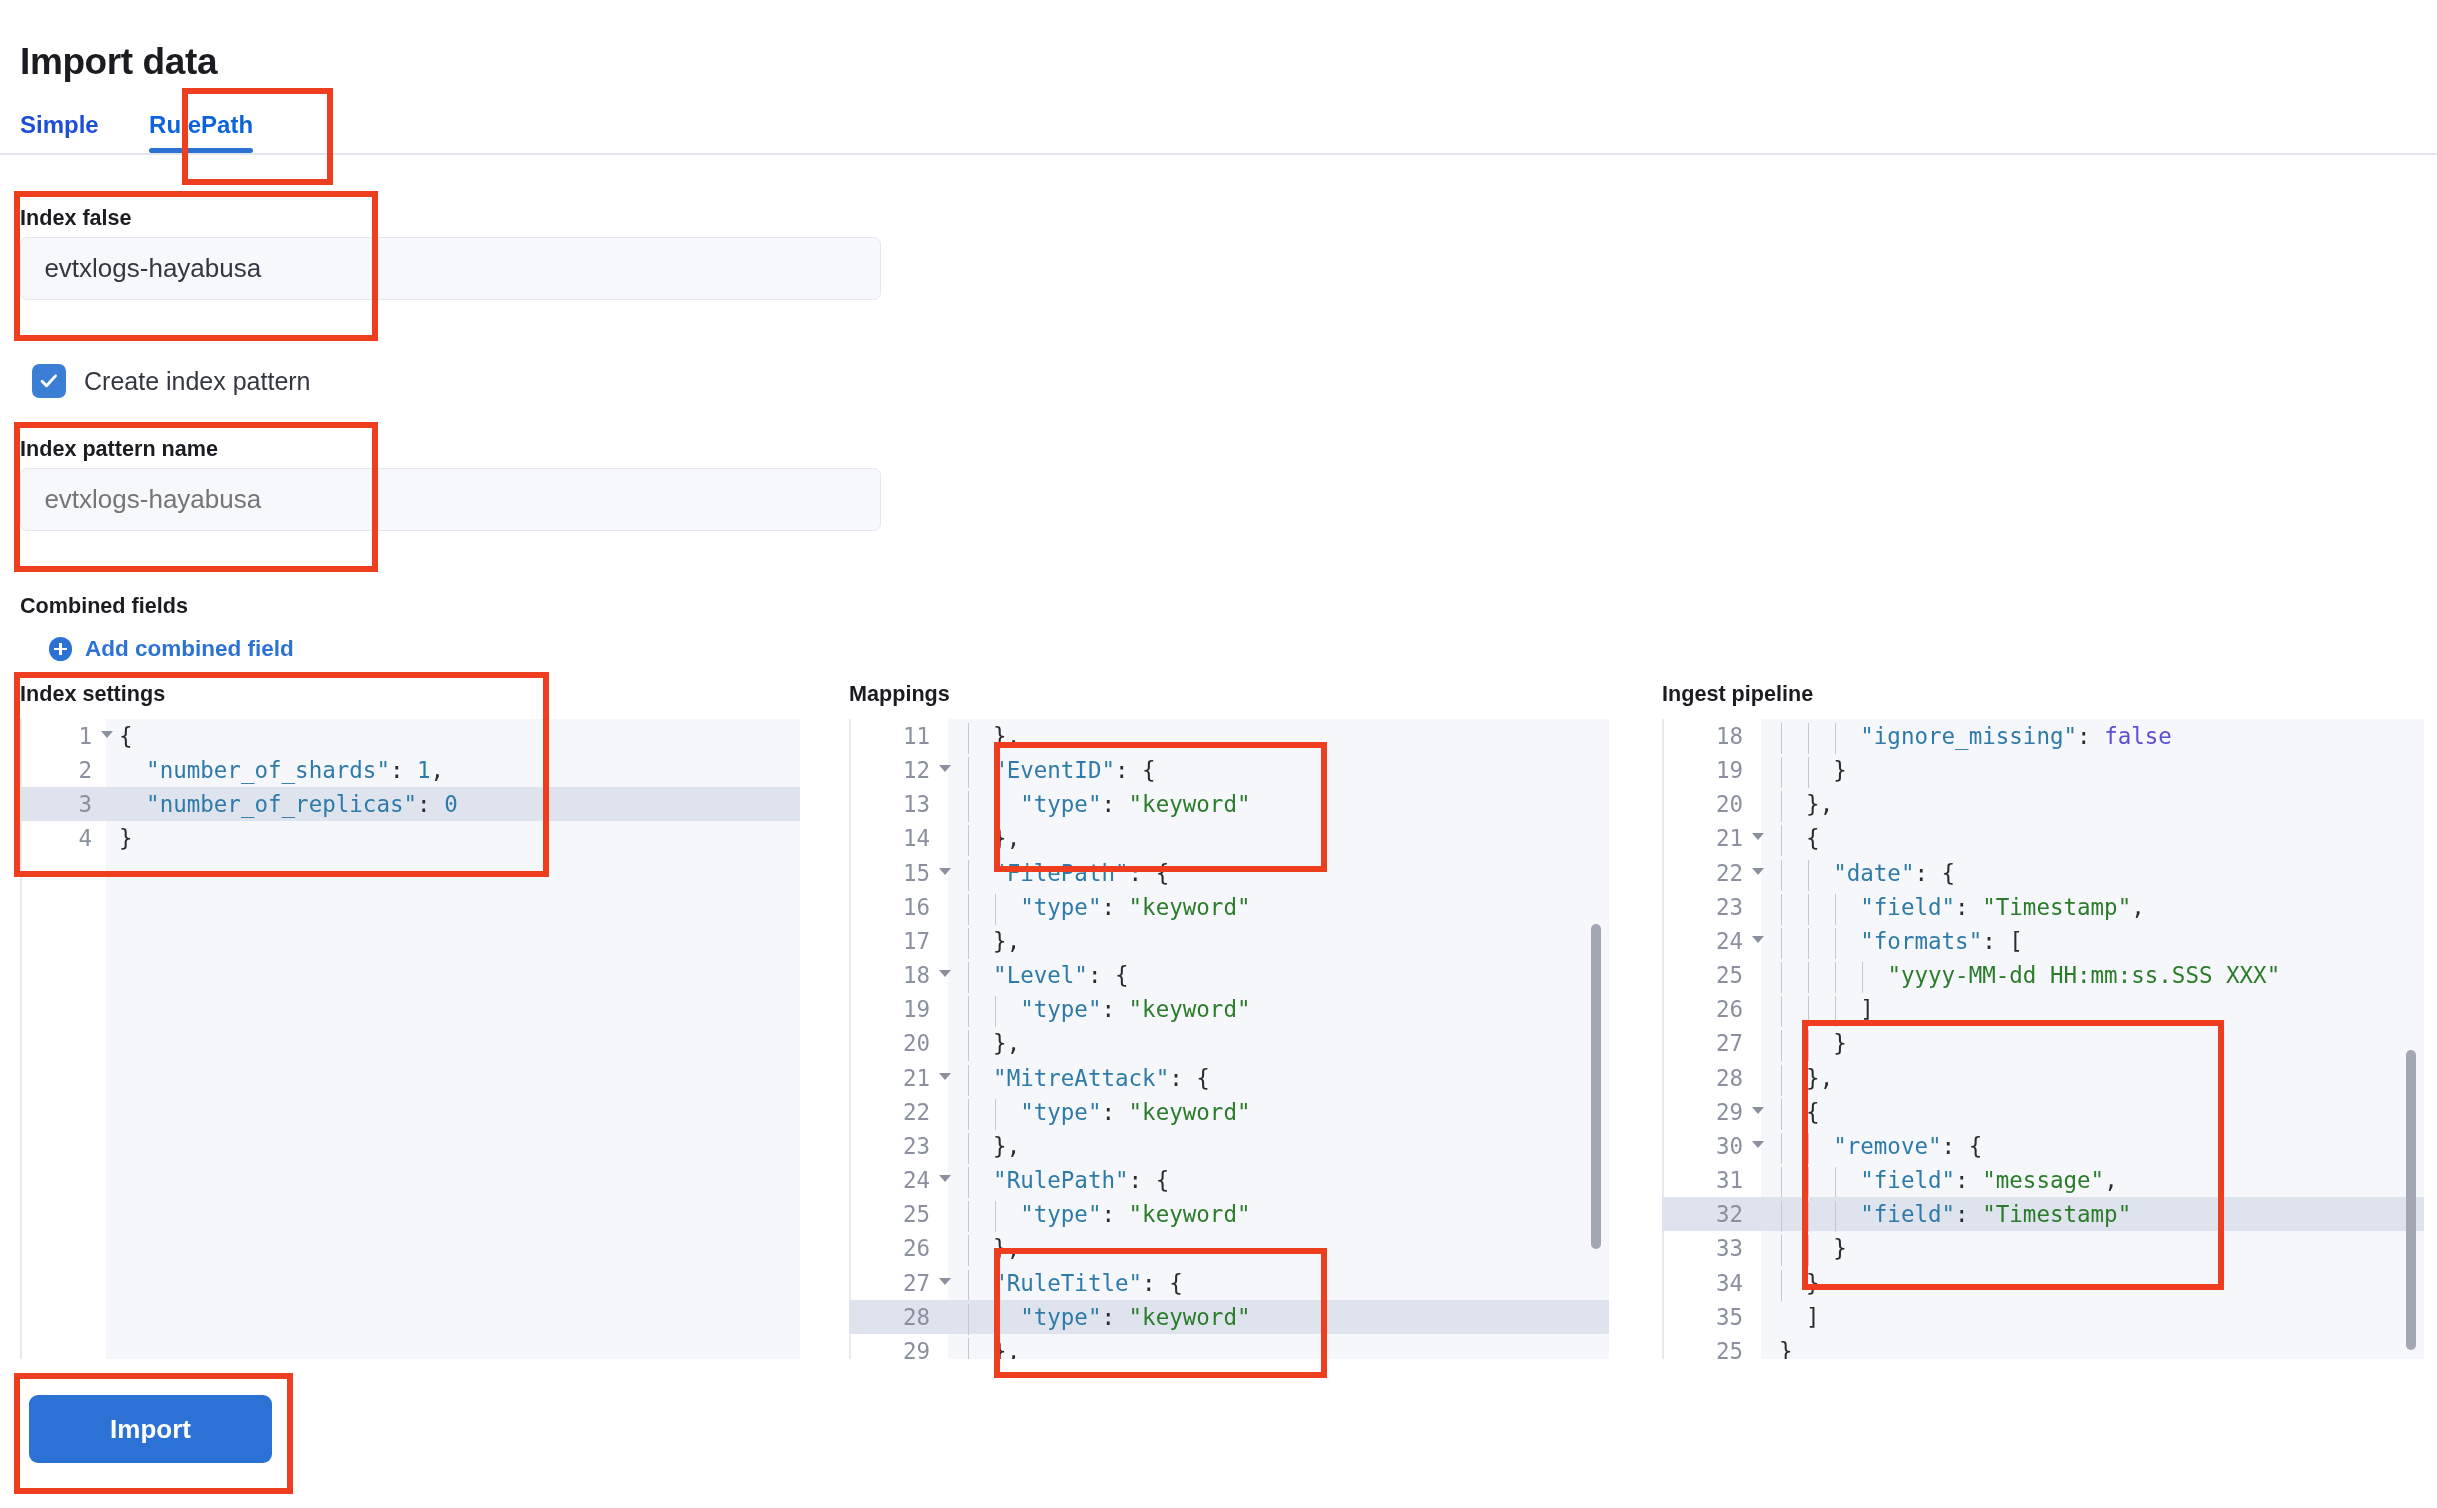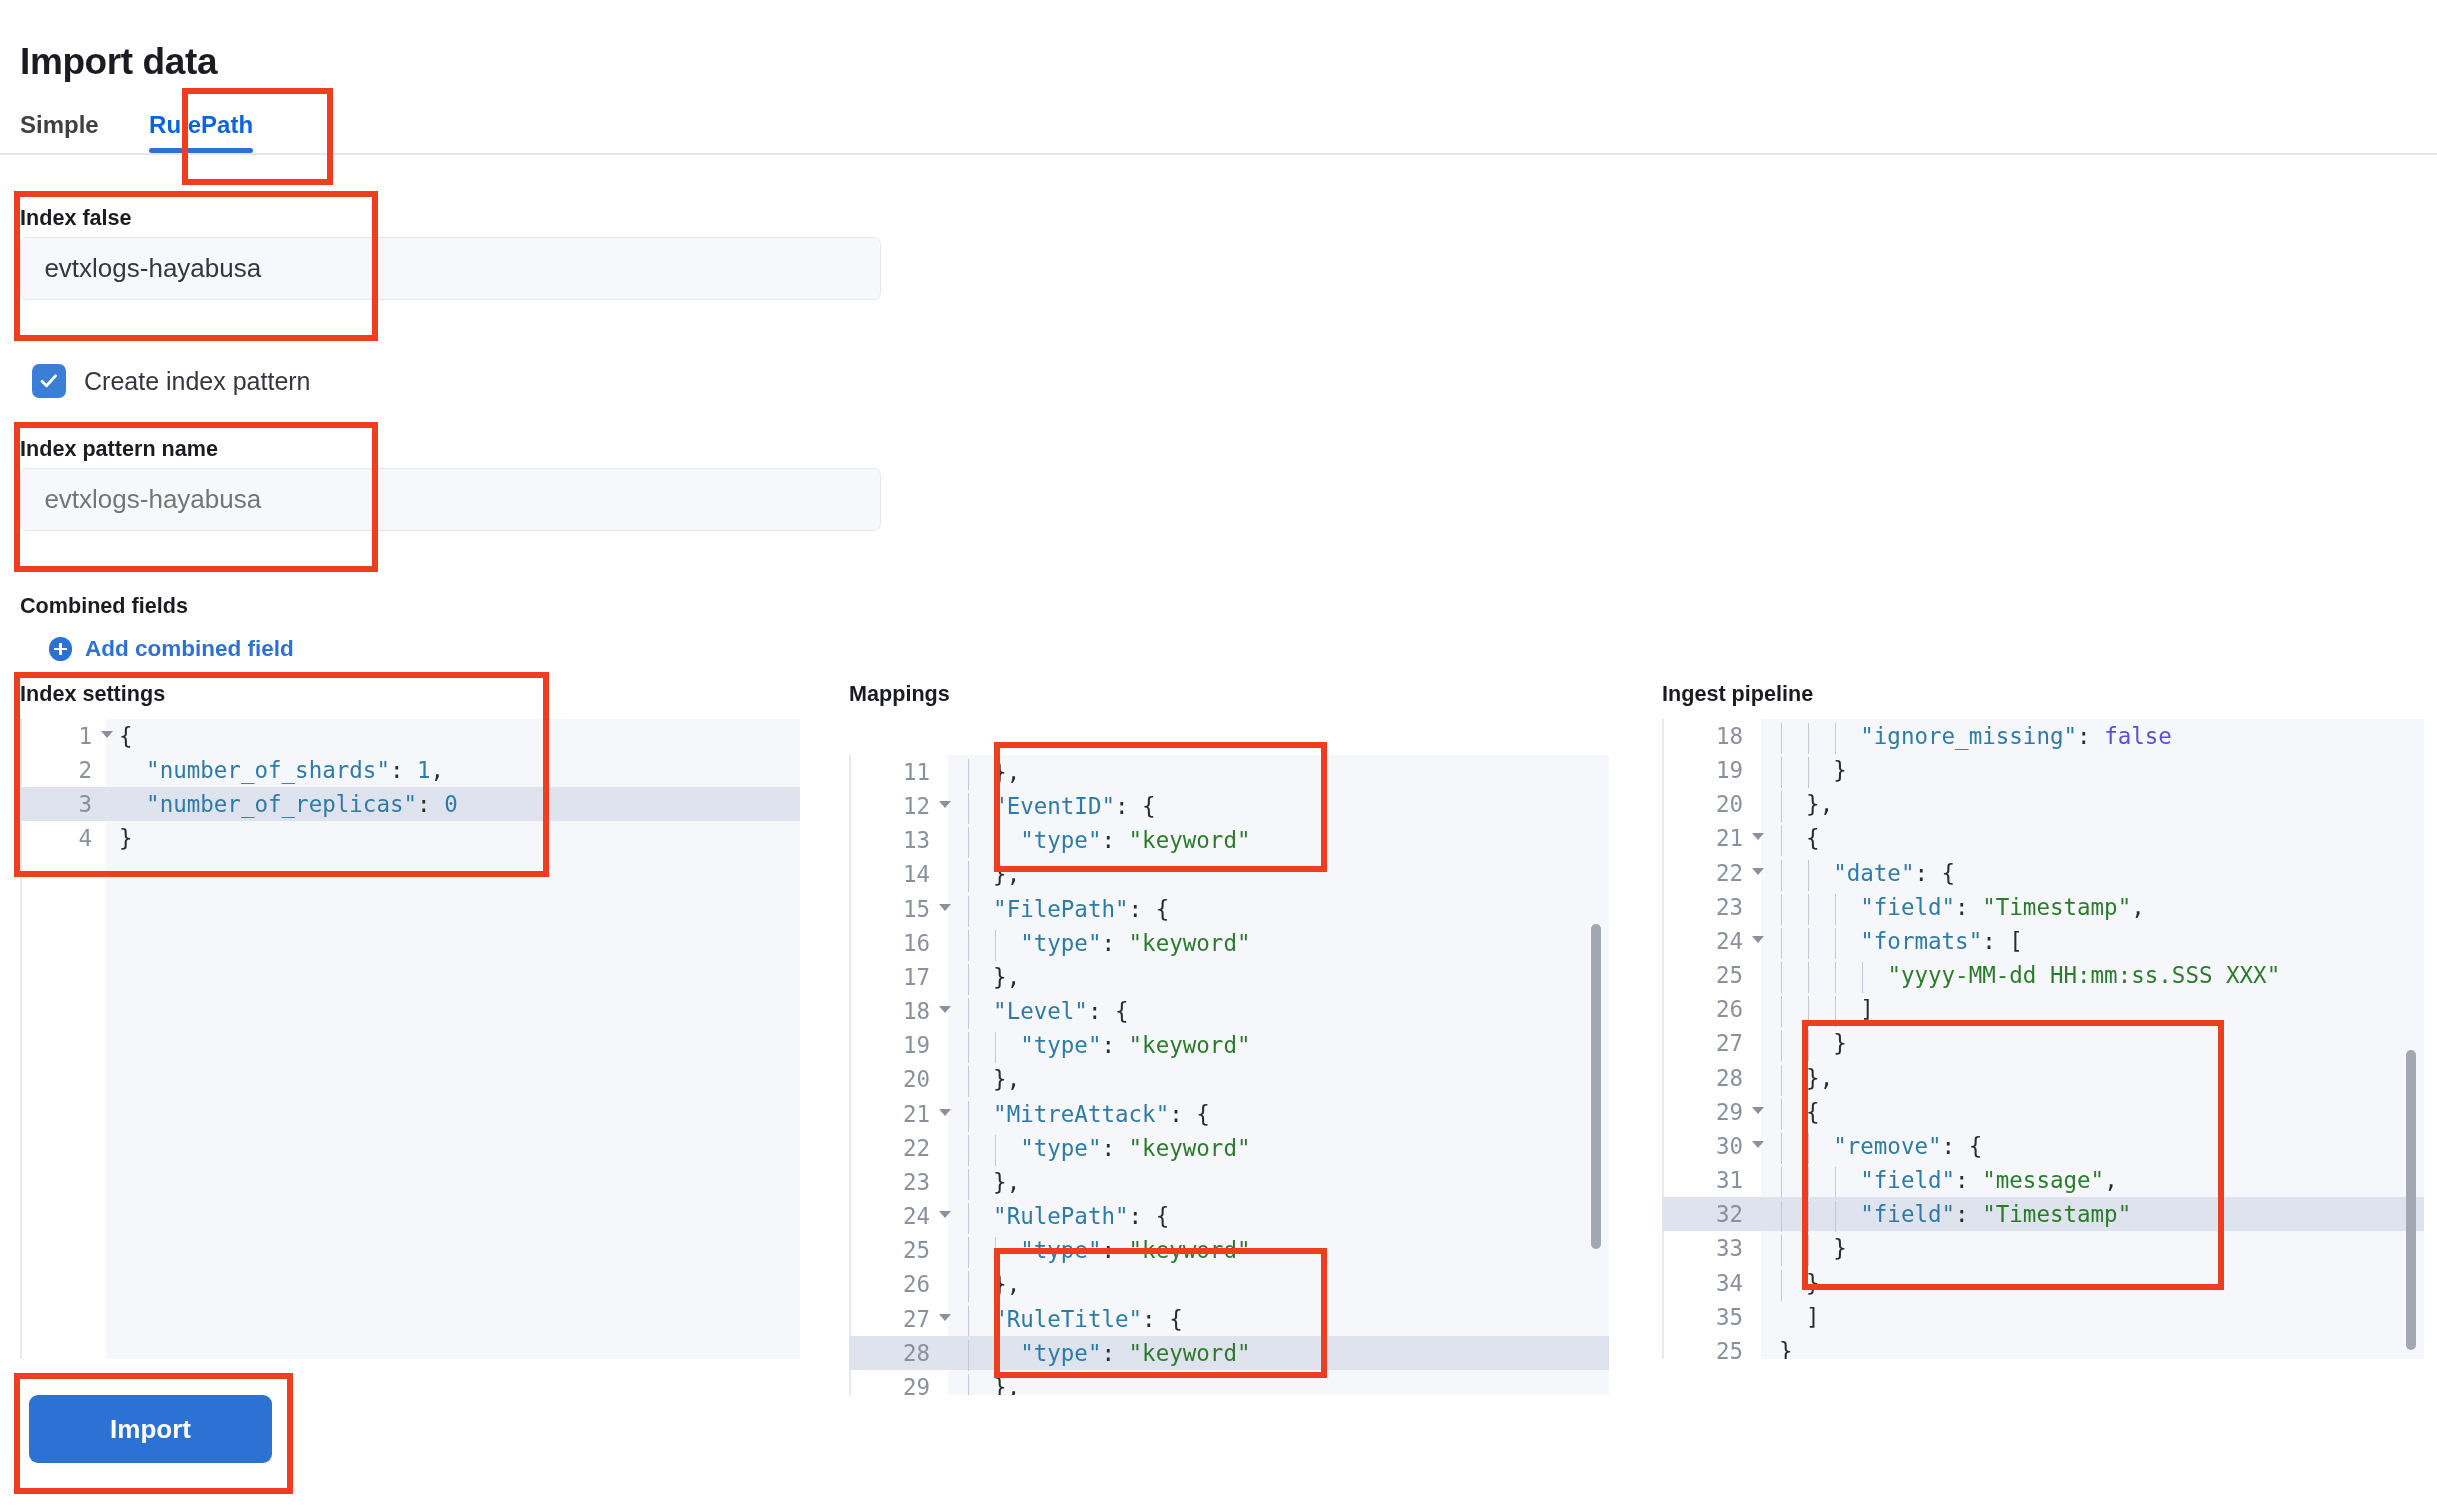--- a/index.html
+++ b/index.html
@@ -17,21 +17,21 @@
   #page-title {
     position:absolute; left:20px; top:16px;
     font-size: 37px; font-weight: 700; color:#1a1c21;
     letter-spacing:-0.4px;
   }
 
   
   #tabs { position:absolute; left:20px; top:97px; display:flex; align-items:flex-end; height:56px; }
   .tab {
     font-size:24px; font-weight:700; padding:0 23.4px 16px 0;
-    color:#404040; cursor:pointer; position:relative; line-height:1;
+    color:#1d4ed8; cursor:pointer; position:relative; line-height:1;
   }
   .tab.first { padding-left:0; }
   .tab.active { color:#0b64dd; padding-left:27px; padding-right:27px; }
   .tab.active:after {
     content:""; position:absolute; left:27px; right:27px; bottom:0;
     height:5.4px; background:#2b72d4; border-radius:2.7px;
   }
   #tab-rule { position:absolute; left:0; right:0; top:153px; height:1.8px; background:#e3e6ef; }
 
   
@@ -164,21 +164,21 @@
 
 <div class="editor" id="editor-index-settings" style="left:20px; top:719px; width:780px; height:640px;">
     <div class="bg-white-gutter" style="width:86px"></div>
     <div class="gutter-rail"></div>
     <div class="code-row" style="position:absolute;left:0;right:0;top:0px;"><span class="ln" style="left:9px">1</span><span class="fold" style="left:81px"></span><span class="code-text" style="left:99px"><span class="tk-pun">{</span></span></div>
     <div class="code-row" style="position:absolute;left:0;right:0;top:34px;"><span class="ln" style="left:9px">2</span><span class="code-text" style="left:99px"><span class="tk-pun"> </span><span class="tk-pun"> </span><span class="tk-key">"number_of_shards"</span><span class="tk-pun">:</span><span class="tk-pun"> </span><span class="tk-num">1</span><span class="tk-pun">,</span></span></div>
     <div class="code-row hl" style="position:absolute;left:0;right:0;top:68px;"><span class="ln" style="left:9px">3</span><span class="code-text" style="left:99px"><span class="tk-pun"> </span><span class="tk-pun"> </span><span class="tk-key">"number_of_replicas"</span><span class="tk-pun">:</span><span class="tk-pun"> </span><span class="tk-num">0</span></span></div>
     <div class="code-row" style="position:absolute;left:0;right:0;top:102px;"><span class="ln" style="left:9px">4</span><span class="code-text" style="left:99px"><span class="tk-pun">}</span></span></div>
   </div>
 
-<div class="editor" id="editor-mappings" style="left:849px; top:719px; width:760px; height:640px;margin-top:36px;">
+<div class="editor" id="editor-mappings" style="left:849px; top:719px; width:760px; height:640px;">
     <div class="bg-white-gutter" style="width:99px"></div>
     <div class="gutter-rail"></div>
     <div class="code-row" style="position:absolute;left:0;right:0;top:0px;"><span class="ln" style="left:18px">11</span><span class="guide" style="position:absolute;top:3.6px;height:31px;width:0.9px;background:#c3c8d4;left:119px"></span><span class="code-text" style="left:117px"><span class="tk-pun"> </span><span class="tk-pun"> </span><span class="tk-pun">}</span><span class="tk-pun">,</span></span></div>
     <div class="code-row" style="position:absolute;left:0;right:0;top:34px;"><span class="ln" style="left:18px">12</span><span class="fold" style="left:90px"></span><span class="guide" style="position:absolute;top:3.6px;height:31px;width:0.9px;background:#c3c8d4;left:119px"></span><span class="code-text" style="left:117px"><span class="tk-pun"> </span><span class="tk-pun"> </span><span class="tk-key">"EventID"</span><span class="tk-pun">:</span><span class="tk-pun"> </span><span class="tk-pun">{</span></span></div>
     <div class="code-row" style="position:absolute;left:0;right:0;top:68px;"><span class="ln" style="left:18px">13</span><span class="guide" style="position:absolute;top:3.6px;height:31px;width:0.9px;background:#c3c8d4;left:119px"></span><span class="guide" style="position:absolute;top:3.6px;height:31px;width:0.9px;background:#c3c8d4;left:146px"></span><span class="code-text" style="left:117px"><span class="tk-pun"> </span><span class="tk-pun"> </span><span class="tk-pun"> </span><span class="tk-pun"> </span><span class="tk-key">"type"</span><span class="tk-pun">:</span><span class="tk-pun"> </span><span class="tk-str">"keyword"</span></span></div>
     <div class="code-row" style="position:absolute;left:0;right:0;top:102px;"><span class="ln" style="left:18px">14</span><span class="guide" style="position:absolute;top:3.6px;height:31px;width:0.9px;background:#c3c8d4;left:119px"></span><span class="code-text" style="left:117px"><span class="tk-pun"> </span><span class="tk-pun"> </span><span class="tk-pun">}</span><span class="tk-pun">,</span></span></div>
     <div class="code-row" style="position:absolute;left:0;right:0;top:137px;"><span class="ln" style="left:18px">15</span><span class="fold" style="left:90px"></span><span class="guide" style="position:absolute;top:3.6px;height:31px;width:0.9px;background:#c3c8d4;left:119px"></span><span class="code-text" style="left:117px"><span class="tk-pun"> </span><span class="tk-pun"> </span><span class="tk-key">"FilePath"</span><span class="tk-pun">:</span><span class="tk-pun"> </span><span class="tk-pun">{</span></span></div>
     <div class="code-row" style="position:absolute;left:0;right:0;top:171px;"><span class="ln" style="left:18px">16</span><span class="guide" style="position:absolute;top:3.6px;height:31px;width:0.9px;background:#c3c8d4;left:119px"></span><span class="guide" style="position:absolute;top:3.6px;height:31px;width:0.9px;background:#c3c8d4;left:146px"></span><span class="code-text" style="left:117px"><span class="tk-pun"> </span><span class="tk-pun"> </span><span class="tk-pun"> </span><span class="tk-pun"> </span><span class="tk-key">"type"</span><span class="tk-pun">:</span><span class="tk-pun"> </span><span class="tk-str">"keyword"</span></span></div>
     <div class="code-row" style="position:absolute;left:0;right:0;top:205px;"><span class="ln" style="left:18px">17</span><span class="guide" style="position:absolute;top:3.6px;height:31px;width:0.9px;background:#c3c8d4;left:119px"></span><span class="code-text" style="left:117px"><span class="tk-pun"> </span><span class="tk-pun"> </span><span class="tk-pun">}</span><span class="tk-pun">,</span></span></div>
     <div class="code-row" style="position:absolute;left:0;right:0;top:239px;"><span class="ln" style="left:18px">18</span><span class="fold" style="left:90px"></span><span class="guide" style="position:absolute;top:3.6px;height:31px;width:0.9px;background:#c3c8d4;left:119px"></span><span class="code-text" style="left:117px"><span class="tk-pun"> </span><span class="tk-pun"> </span><span class="tk-key">"Level"</span><span class="tk-pun">:</span><span class="tk-pun"> </span><span class="tk-pun">{</span></span></div>

